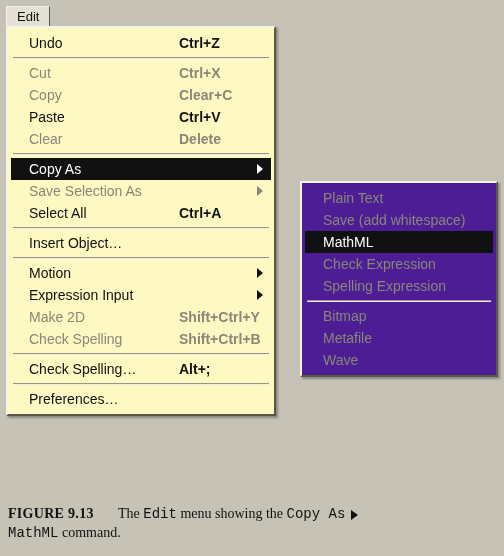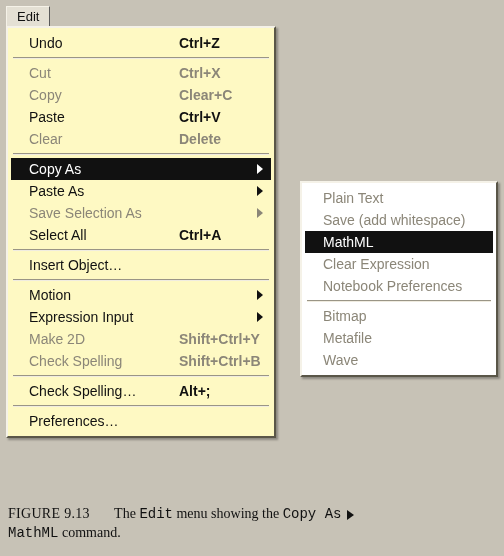--- a/index.html
+++ b/index.html
@@ -37,21 +37,21 @@
     border-top-color: #f5f2e8;
     border-left-color: #f5f2e8;
     box-shadow: 2px 2px 2px rgba(0,0,0,0.3);
     padding: 4px 3px;
   }
   .submenu {
     position: absolute;
     top: 181px;
     left: 300px;
     width: 198px;
-    background: #ffffff;
+    background: #4c1d95;
     border: 2px solid #5a5648;
     border-top-color: #f5f2e8;
     border-left-color: #f5f2e8;
     box-shadow: 2px 2px 2px rgba(0,0,0,0.3);
     padding: 4px 3px;
   }
   .menu-item {
     display: flex;
     align-items: center;
     padding: 3px 10px 3px 18px;
@@ -91,21 +91,21 @@
   .caption {
     position: absolute;
     left: 8px;
     right: 8px;
     top: 505px;
     font-family: Georgia, 'Times New Roman', serif;
     font-size: 14px;
     line-height: 1.35;
     color: #111;
   }
-  .caption .figlabel { font-weight: normal; letter-spacing: 0.3px; }
+  .caption .figlabel { font-weight: bold; letter-spacing: 0.3px; }
   .caption .mono { font-family: 'Courier New', monospace; font-size: 14px; }
   .caption-arrow {
     display: inline-block;
     width: 0; height: 0;
     border-top: 5px solid transparent;
     border-bottom: 5px solid transparent;
     border-left: 7px solid #111;
     vertical-align: middle;
     margin: 0 2px;
   }
@@ -137,24 +137,20 @@
   </div>
   <div class="menu-item disabled">
     <span class="label">Clear</span>
     <span class="shortcut">Delete</span>
   </div>
   <div class="sep"></div>
   <div class="menu-item highlight">
     <span class="label">Copy As</span>
     <span class="arrow"></span>
   </div>
-  <div class="menu-item">
-    <span class="label">Paste As</span>
-    <span class="arrow"></span>
-  </div>
   <div class="menu-item disabled">
     <span class="label">Save Selection As</span>
     <span class="arrow"></span>
   </div>
   <div class="menu-item">
     <span class="label">Select All</span>
     <span class="shortcut">Ctrl+A</span>
   </div>
   <div class="sep"></div>
   <div class="menu-item">
@@ -192,24 +188,24 @@
   <div class="menu-item disabled">
     <span class="label">Plain Text</span>
   </div>
   <div class="menu-item disabled">
     <span class="label">Save (add whitespace)</span>
   </div>
   <div class="menu-item highlight">
     <span class="label">MathML</span>
   </div>
   <div class="menu-item disabled">
-    <span class="label">Clear Expression</span>
-  </div>
-  <div class="menu-item disabled">
-    <span class="label">Notebook Preferences</span>
+    <span class="label">Check Expression</span>
+  </div>
+  <div class="menu-item disabled">
+    <span class="label">Spelling Expression</span>
   </div>
   <div class="sep"></div>
   <div class="menu-item disabled">
     <span class="label">Bitmap</span>
   </div>
   <div class="menu-item disabled">
     <span class="label">Metafile</span>
   </div>
   <div class="menu-item disabled">
     <span class="label">Wave</span>

